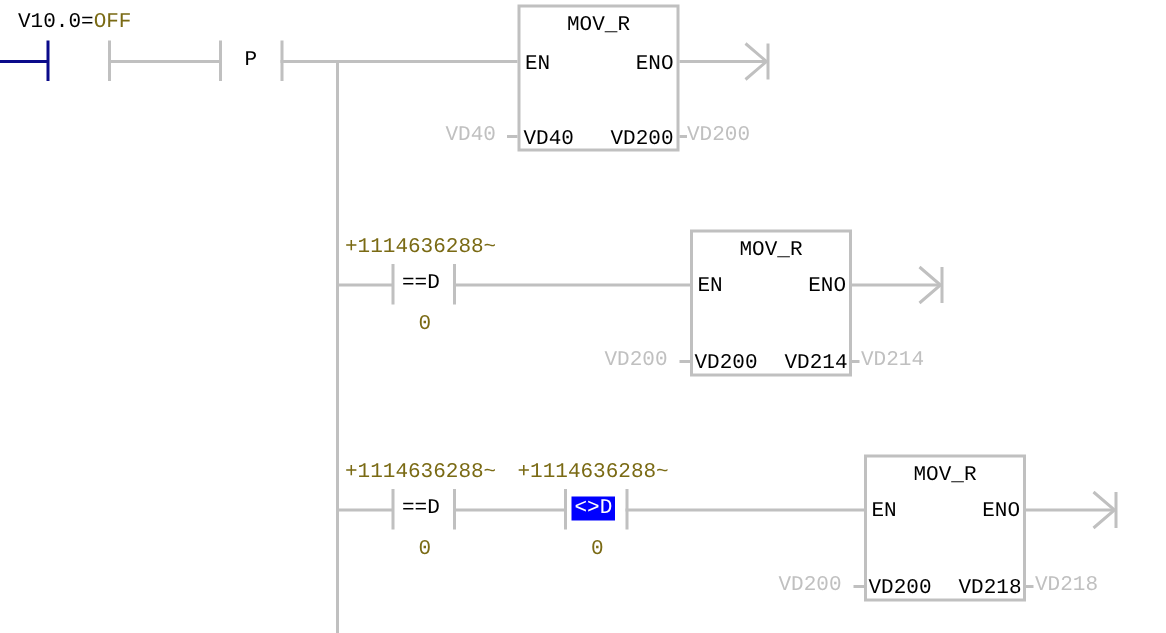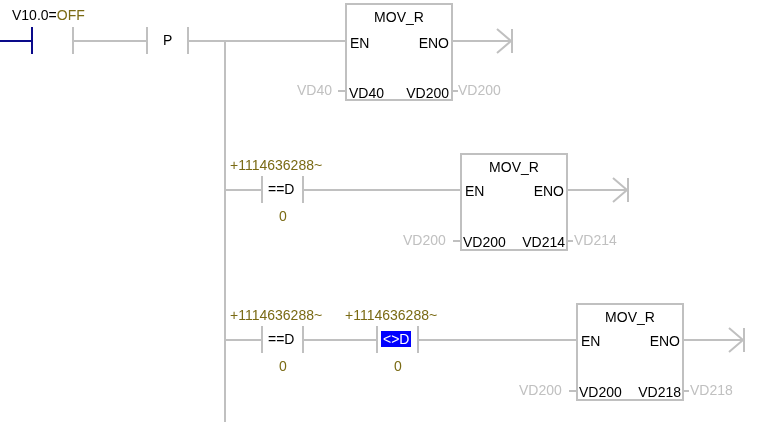--- a/index.html
+++ b/index.html
@@ -1,18 +1,18 @@
 <!DOCTYPE html>
 <html><head>
 <meta charset="utf-8">
 <style>
   html, body { margin:0; padding:0; background:#fff; }
   body { width:777px; height:422px; position:relative; overflow:hidden;
          font-family:"Liberation Sans", sans-serif; font-size:14px; }
-  .abs { position:absolute; white-space:nowrap; line-height:16px; }
+  .abs { position:absolute; white-space:nowrap; line-height:16px;font-family:Liberation Mono, monospace; }
   .ol { color:#7a6a14; }
   .blk { color:#000; }
   .gray { color:#c0c0c0; }
   .hl { position:absolute; height:2px; background:#c0c0c0; }
   .vl { position:absolute; width:2px; background:#c0c0c0; }
   .box { position:absolute; border:2px solid #c0c0c0; background:#fff; box-sizing:border-box; }
   .sel { background:#0000ff; color:#fff; padding:0 2px; }
 </style>
 </head>
 <body>

